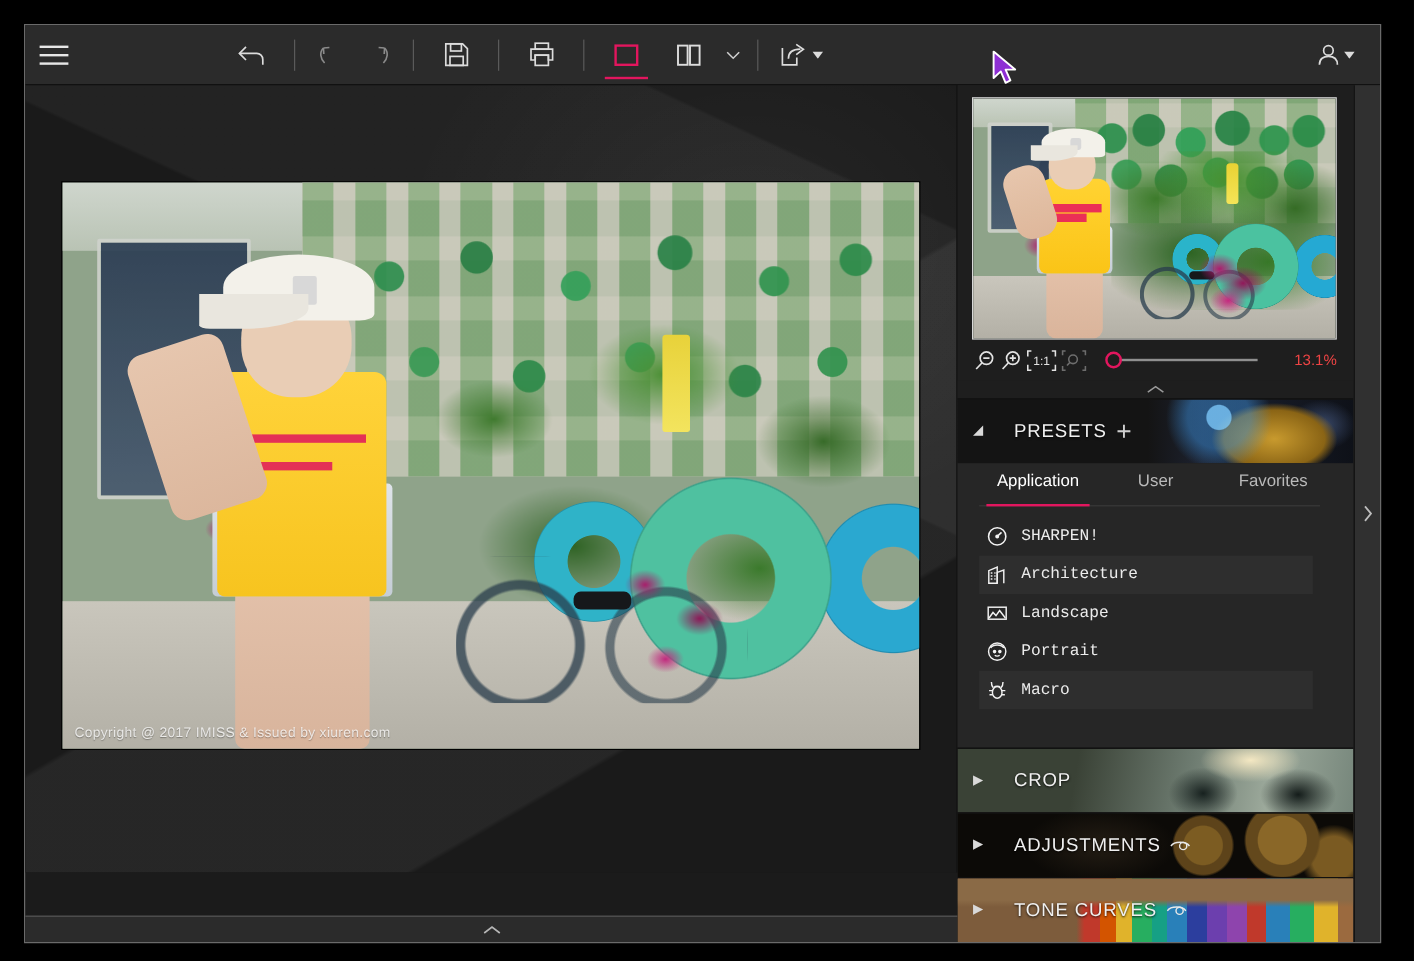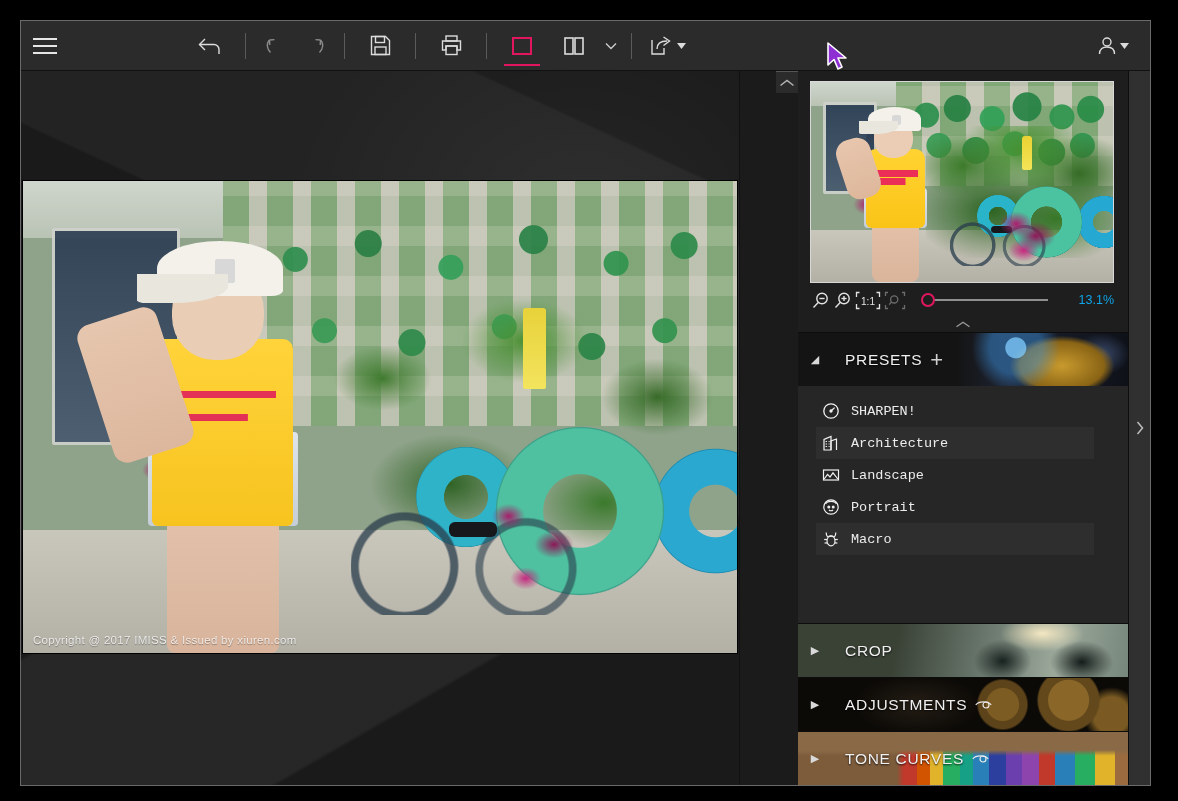--- a/index.html
+++ b/index.html
@@ -128,21 +128,21 @@
     padding: 0 14px 0 13px; gap: 3px; flex: 0 0 34px;
   }
   .zicon { color:#e3e3e3; display:flex; align-items:center; cursor:pointer; }
   .zicon.dim { color:#6d6d6d; }
   .zslider { flex:1 1 auto; position:relative; height:14px; margin: 0 9px 0 12px; display:flex; align-items:center; }
   .ztrack { position:absolute; left:12px; right:10px; height:2px; background:#8f8f8f; }
   .zknob {
     position:absolute; left:0; width:14px; height:14px; border-radius:50%;
     border:2.2px solid #e2165e; background:transparent; cursor:pointer;
   }
-  .zpct { font-size:12.5px; color:#0ea5e9; width:44px; text-align:right; }
+  .zpct { font-size:12.5px; color:#ef4444; width:44px; text-align:right; }
   .collapse-strip {
     height: 15px; flex:0 0 15px; display:flex; align-items:center; justify-content:center;
     color:#9a9a9a; cursor:pointer; background:#1e1e1e;
   }
 
   
   .acc { display:flex; flex-direction:column; min-height:0; flex:1 1 auto; }
   .acc-head {
     height: 54px; flex:0 0 54px; position:relative; overflow:hidden;
     display:flex; align-items:center; cursor:pointer;
@@ -414,21 +414,21 @@
         </svg>
         <svg style="margin-left:2px" width="9" height="6" viewBox="0 0 9 6">
             <path d="M0 0 L9 0 L4.5 6 Z" fill="currentColor"></path>
           </svg>
       </div>
     </div>
   </div>
 
   <div class="body-split">
 
-    <div style="flex:1 1 auto; display:flex; flex-direction:row; min-width:0;gap:36px;">
+    <div style="flex:1 1 auto; display:flex; flex-direction:column; min-width:0;gap:36px;">
       <div class="canvas-wrap">
         <div class="canvas-bg"></div>
         <div class="photo">
           <div class="ph">
             <div class="sky"></div>
               <div class="wall"></div>
               <div class="bottles"></div>
             <div class="doorway"></div>
               <div class="ground"></div>
             <div class="foliage"></div>
@@ -560,20 +560,25 @@
                  radial-gradient(ellipse 40px 30px at 92% 40%, #3a4a6b, rgba(0,0,0,0) 70%),
                  linear-gradient(90deg, #141414 0 48%, #1d2230 62%, #0e1118 100%);"></div>
             <div class="tri">◢</div>
             <div class="acc-title">PRESETS</div>
             <div class="acc-ico" style="font-size:22px; line-height:14px; color:#cfcfcf;">
               <span>+</span>
             </div>
           </div>
 
           <div class="acc-body">
+            <div class="tabs">
+              <div class="tab active"><span>Application</span></div>
+              <div class="tab"><span>User</span></div>
+              <div class="tab"><span>Favorites</span></div>
+            </div>
 
             <div class="plist">
               <div class="prow">
                 <span class="pi">
                   <svg width="18" height="18" viewBox="0 0 18 18" fill="none" stroke="currentColor" stroke-width="1.3">
                     <circle cx="9" cy="9" r="7.2"></circle>
                       <path d="M9 9 L12.6 5.6"></path>
                       <circle cx="9" cy="9" r="1" fill="currentColor"></circle>
                   </svg>
                 </span>

